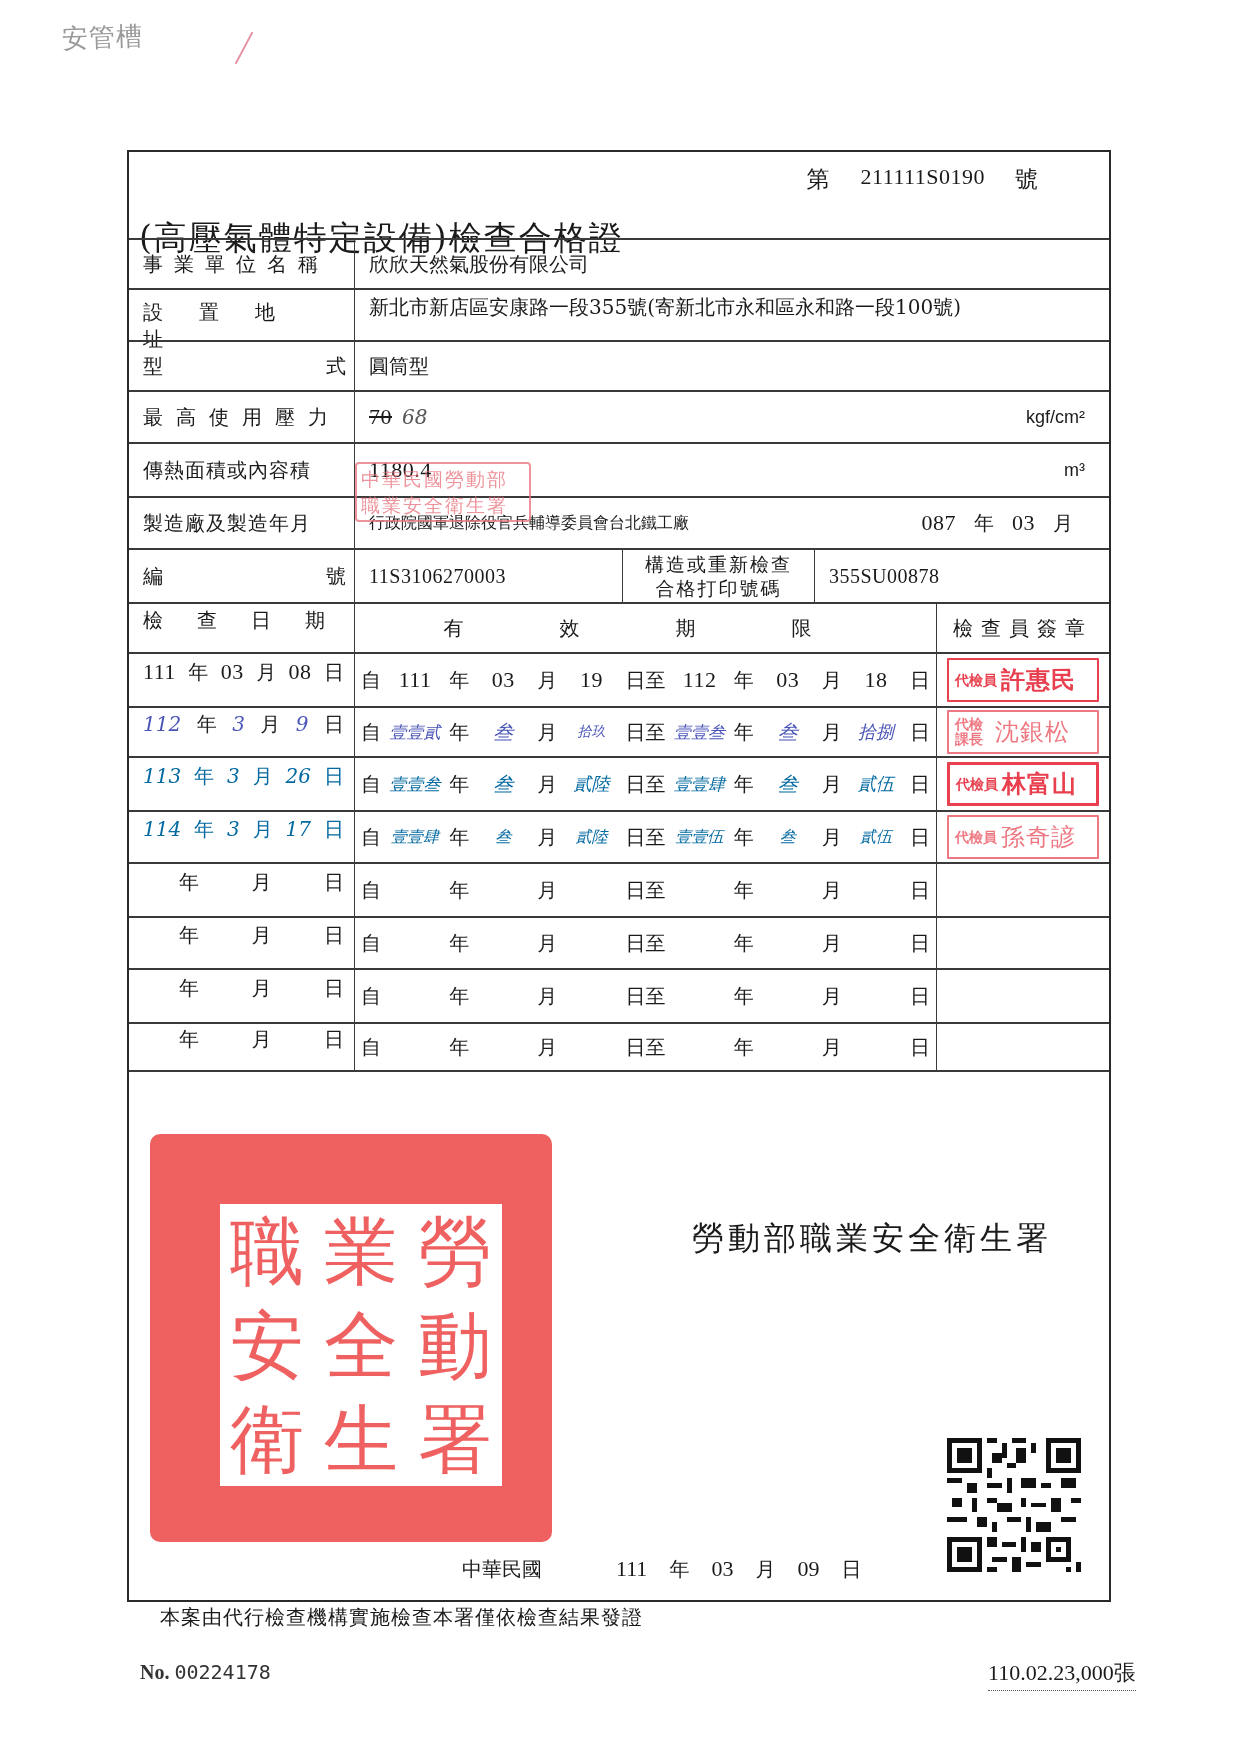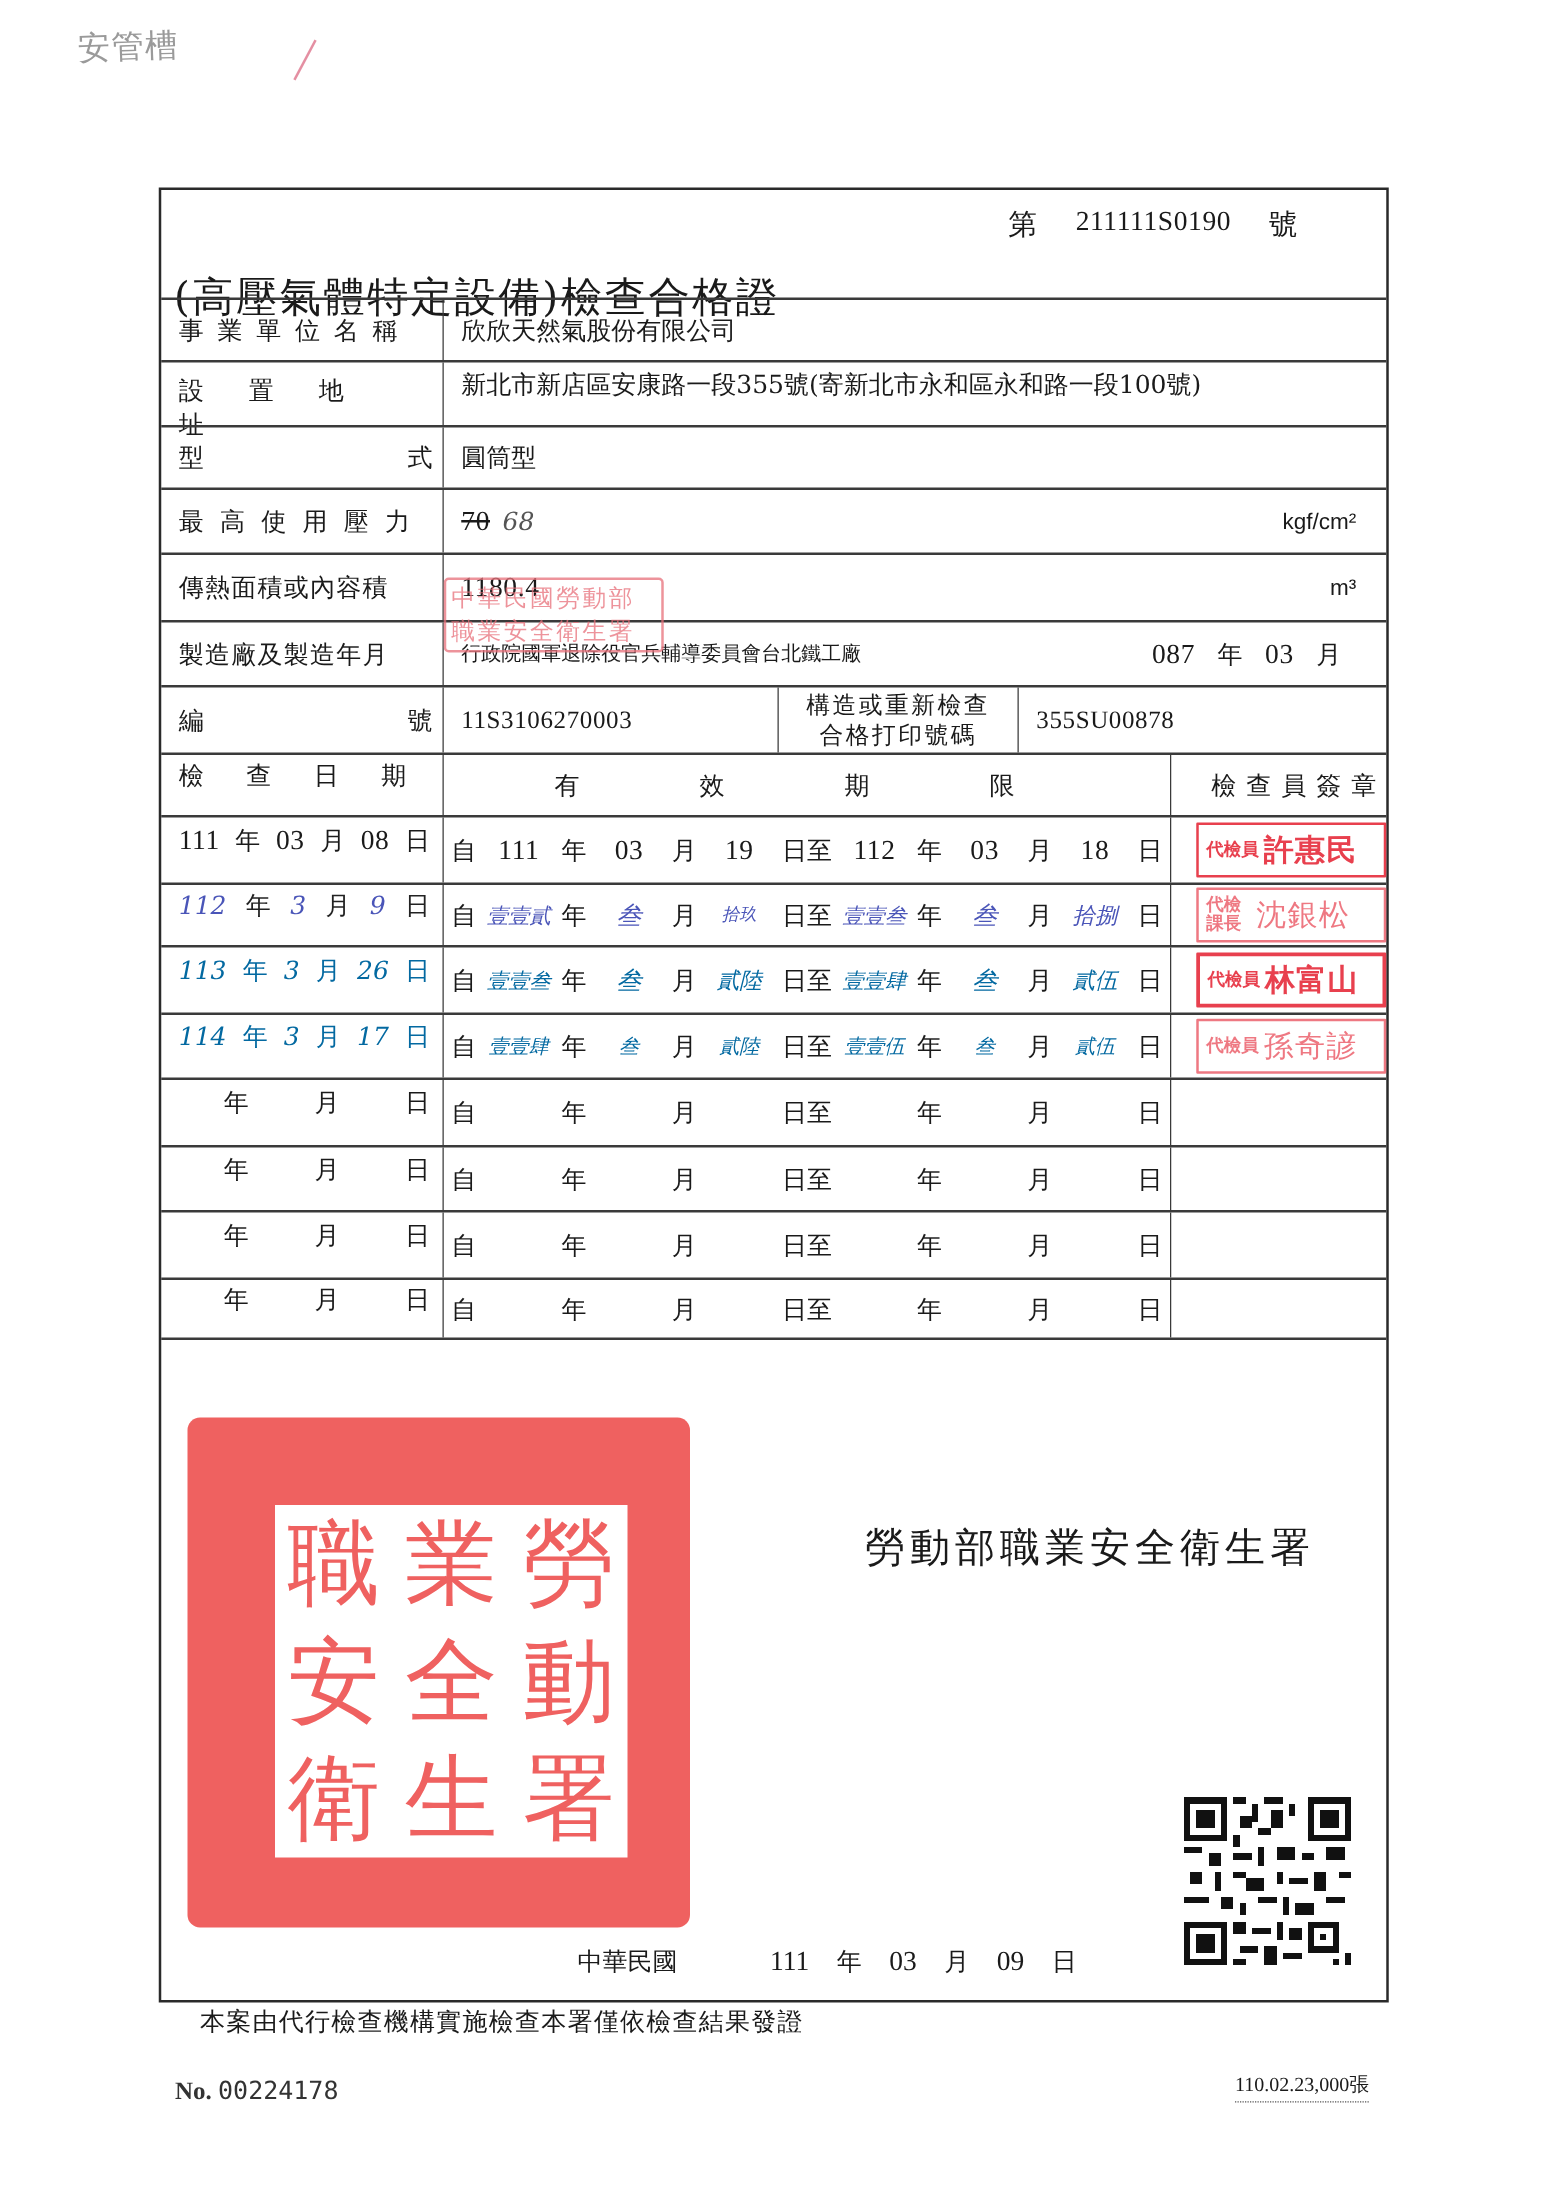--- a/index.html
+++ b/index.html
@@ -24,21 +24,21 @@
     .strike { text-decoration: line-through; margin-right: 10px; }
     .handwrite { font-style: italic; color: #555; }
 
     .sub-cell { height: 100%; display: flex; align-items: center; padding: 0 14px; font-size: 20px; }
 
     .stamp-small { position: absolute; left: 355px; top: 462px; width: 176px; height: 60px; border: 2px solid #e8707a; border-radius: 4px; color: #e8707a; font-size: 19px; line-height: 26px; padding: 2px 4px; letter-spacing: 2px; opacity: .75; overflow: hidden; }
 
     .hdr { font-size: 20px; }
     .insp-row .c1 { width: 226px; border-right: 1.5px solid #3a3a3a; height: 100%; display: flex; align-items: center; justify-content: space-between; padding: 0 10px 16px 14px; font-size: 20px; }
     .insp-row .c2 { width: 582px; border-right: 1.5px solid #3a3a3a; height: 100%; display: flex; align-items: center; padding: 0 6px; font-size: 20px; }
-    .insp-row .c3 { flex: 1; height: 100%; display: flex; align-items: center; justify-content: flex-end; }
+    .insp-row .c3 { flex: 1; height: 100%; display: flex; align-items: center; justify-content: center; }
     .c2 span, .c1 span { white-space: nowrap; }
     .g { flex: 1; text-align: center; }
     .blue { color: #4a55b8; font-style: italic; }
     .dark { color: #0369a1; font-style: italic; }
 
     .sig-stamp { border: 2.5px solid #e8404e; color: #e8404e; border-radius: 1px; padding: 2px 6px; display: flex; align-items: center; gap: 4px; height: 44px; width: 152px; }
     .sig-stamp .role { font-size: 14px; font-weight: bold; line-height: 15px; }
     .sig-stamp .nm { font-size: 24px; letter-spacing: 1px; font-weight: bold; }
     .sig-stamp.faint { opacity: .7; }
     .sig-stamp.bold { background: #fff; border-width: 3px; }
@@ -49,21 +49,21 @@
     .agency { position: absolute; left: 692px; top: 1217px; font-size: 32px; letter-spacing: 4px; }
 
     .qr { position: absolute; left: 942px; top: 1432px; width: 144px; height: 146px; }
 
     .issue-date { position: absolute; left: 462px; top: 1556px; font-size: 20px; display: flex; gap: 22px; }
     .issue-date .num { font-family: "Liberation Serif", serif; font-size: 22px; }
 
     .footnote { position: absolute; left: 160px; top: 1604px; font-size: 20px; letter-spacing: 1px; }
     .serial { position: absolute; left: 140px; top: 1660px; font-size: 20px; font-family: "Liberation Serif", serif; font-weight: bold; color: #333; }
     .serial .n { font-family: "DejaVu Sans Mono", monospace; font-weight: normal; }
-    .print-info { position: absolute; left: 988px; top: 1658px; font-size: 16px; font-family: "Liberation Serif", serif; border-bottom: 1.5px dotted #555; padding-bottom: 2px; text-align: right; }
+    .print-info { position: absolute; left: 988px; top: 1658px; font-size: 22px; font-family: "Liberation Serif", serif; border-bottom: 1.5px dotted #555; padding-bottom: 2px; text-align: right; }
   </style>
 </head>
 <body>
 
 <div class="handwritten-note">安管槽</div>
 <div class="stray-mark"></div>
 
 <div class="cert">
 
   <div class="cert-number">

